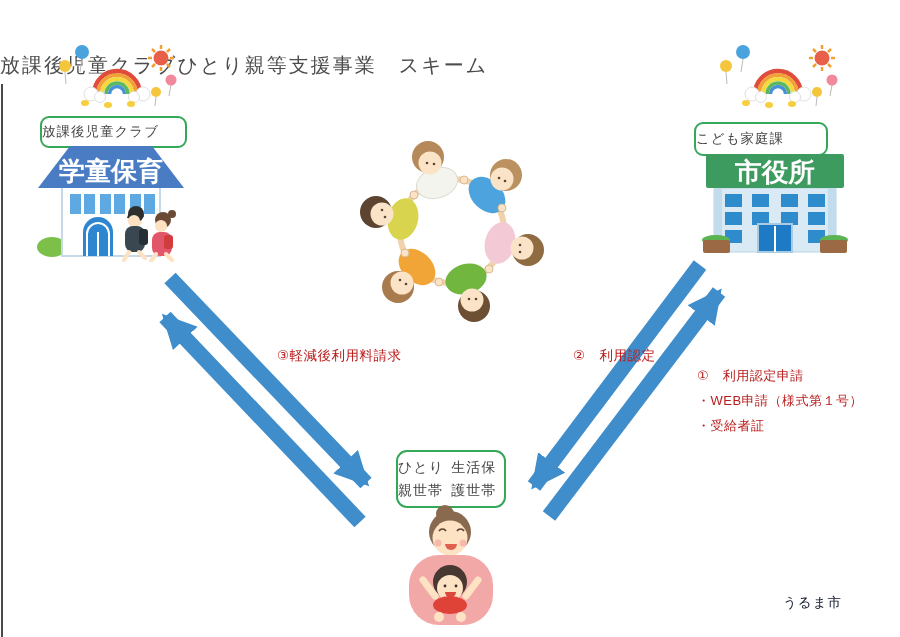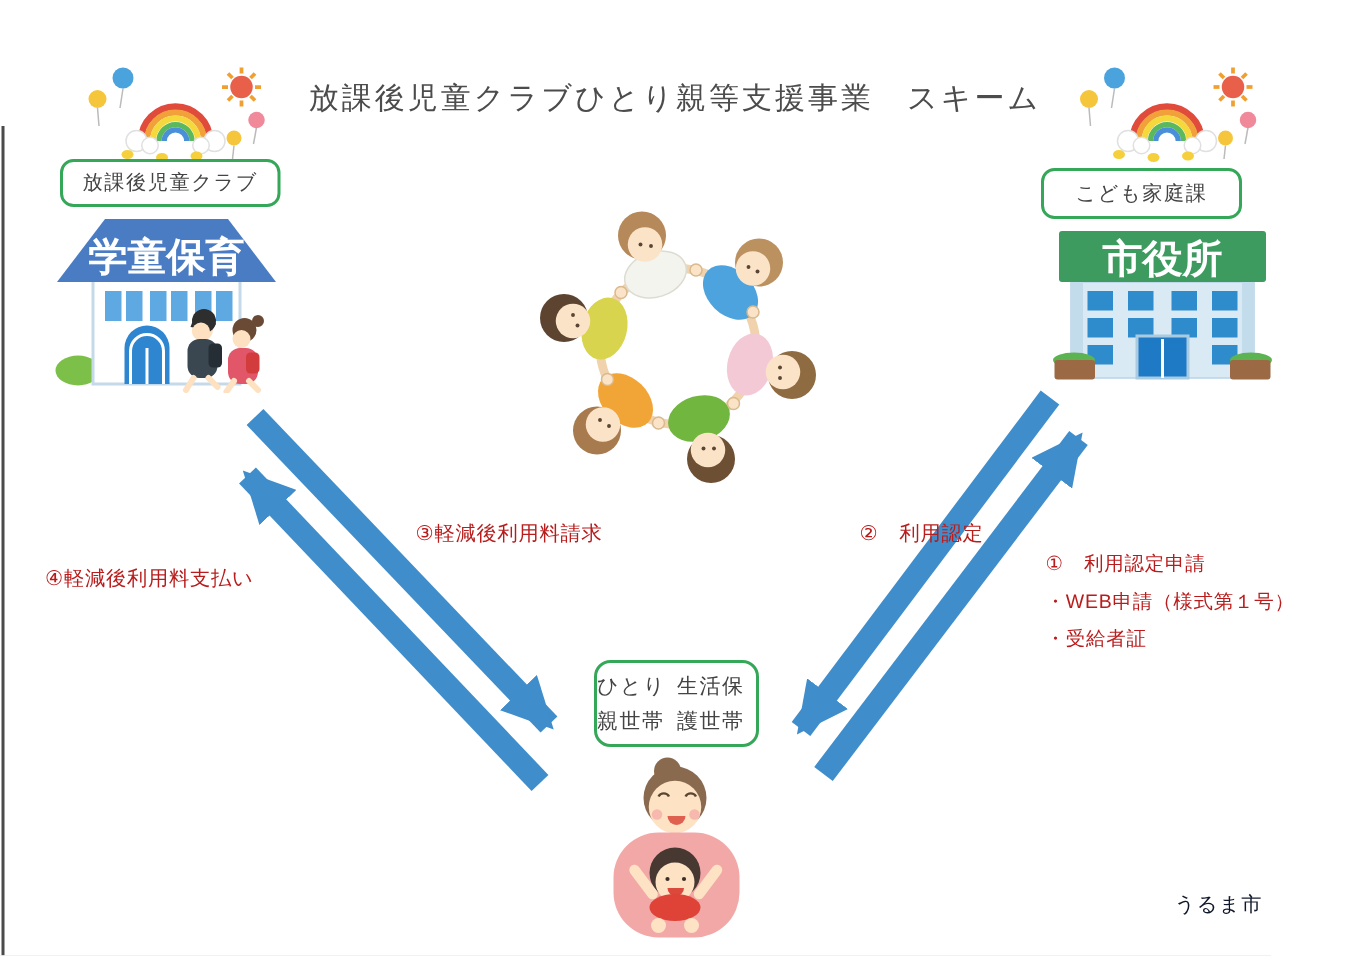--- a/index.html
+++ b/index.html
@@ -3,27 +3,27 @@
 <meta charset="utf-8">
 <style>
   html,body{margin:0;padding:0;background:#e8e8e8;}
   *{box-sizing:border-box;}
   .page{
     position:relative;width:900px;height:637px;background:#ffffff;
     font-family:"Liberation Sans","DejaVu Sans",sans-serif;color:#4a4a4a;
     overflow:hidden;margin:0 auto;
   }
   .title{
-    position:absolute;top:52px;left:0;width:100%;text-align:center;
+    position:absolute;top:52px;left:0;width:100%;text-align:left;
     font-size:20px;letter-spacing:2px;color:#4c4c4c;font-weight:500;
   }
   .label-box{
     position:absolute;background:#fff;border:2.5px solid #35a759;border-radius:9px;
-    display:flex;align-items:center;justify-content:center;
-    font-size:13.5px;color:#444;letter-spacing:1px;
+    display:flex;align-items:center;justify-content:flex-start;
+    font-size:13.5px;color:#444;letter-spacing:1px;margin-top:10px;
   }
   .box-left{left:40px;top:106px;width:147px;height:32px;}
   .box-right{left:694px;top:112px;width:134px;height:34px;}
   .box-household{
     left:396px;top:440px;width:110px;height:58px;border-radius:11px;
     flex-direction:row;font-size:14px;line-height:23px;
   }
   .step-label{position:absolute;font-size:13.5px;color:#b91c1c;letter-spacing:0.5px;white-space:nowrap;}
   .step4{left:30px;top:377px;}
   .step3{left:277px;top:347px;}
@@ -260,21 +260,20 @@
       <marker id="ah" viewBox="0 0 3 3" markerWidth="34" markerHeight="34" refX="2.6" refY="1.5" orient="auto" markerUnits="userSpaceOnUse">
         <path d="M0,0 L3,1.5 L0,3 Z" fill="#3f8dcb"></path>
       </marker>
     </defs>
     <line x1="360" y1="522" x2="165" y2="317" stroke="#3f8dcb" stroke-width="15.5" marker-end="url(#ah)"></line>
     <line x1="170" y1="278" x2="366" y2="483" stroke="#3f8dcb" stroke-width="15.5" marker-end="url(#ah)"></line>
     <line x1="700" y1="265" x2="534" y2="486" stroke="#3f8dcb" stroke-width="15.5" marker-end="url(#ah)"></line>
     <line x1="549" y1="516" x2="719" y2="292" stroke="#3f8dcb" stroke-width="15.5" marker-end="url(#ah)"></line>
   </svg>
 
-  <div class="step-label step4">④軽減後利用料支払い</div>
   <div class="step-label step3">③軽減後利用料請求</div>
   <div class="step-label step2">②　利用認定</div>
   <div class="step-label step1">
     <div>①　利用認定申請</div>
     <div>・WEB申請（様式第１号）</div>
     <div>・受給者証</div>
   </div>
 
   <div class="label-box box-household">
     <span>ひとり親世帯</span>

